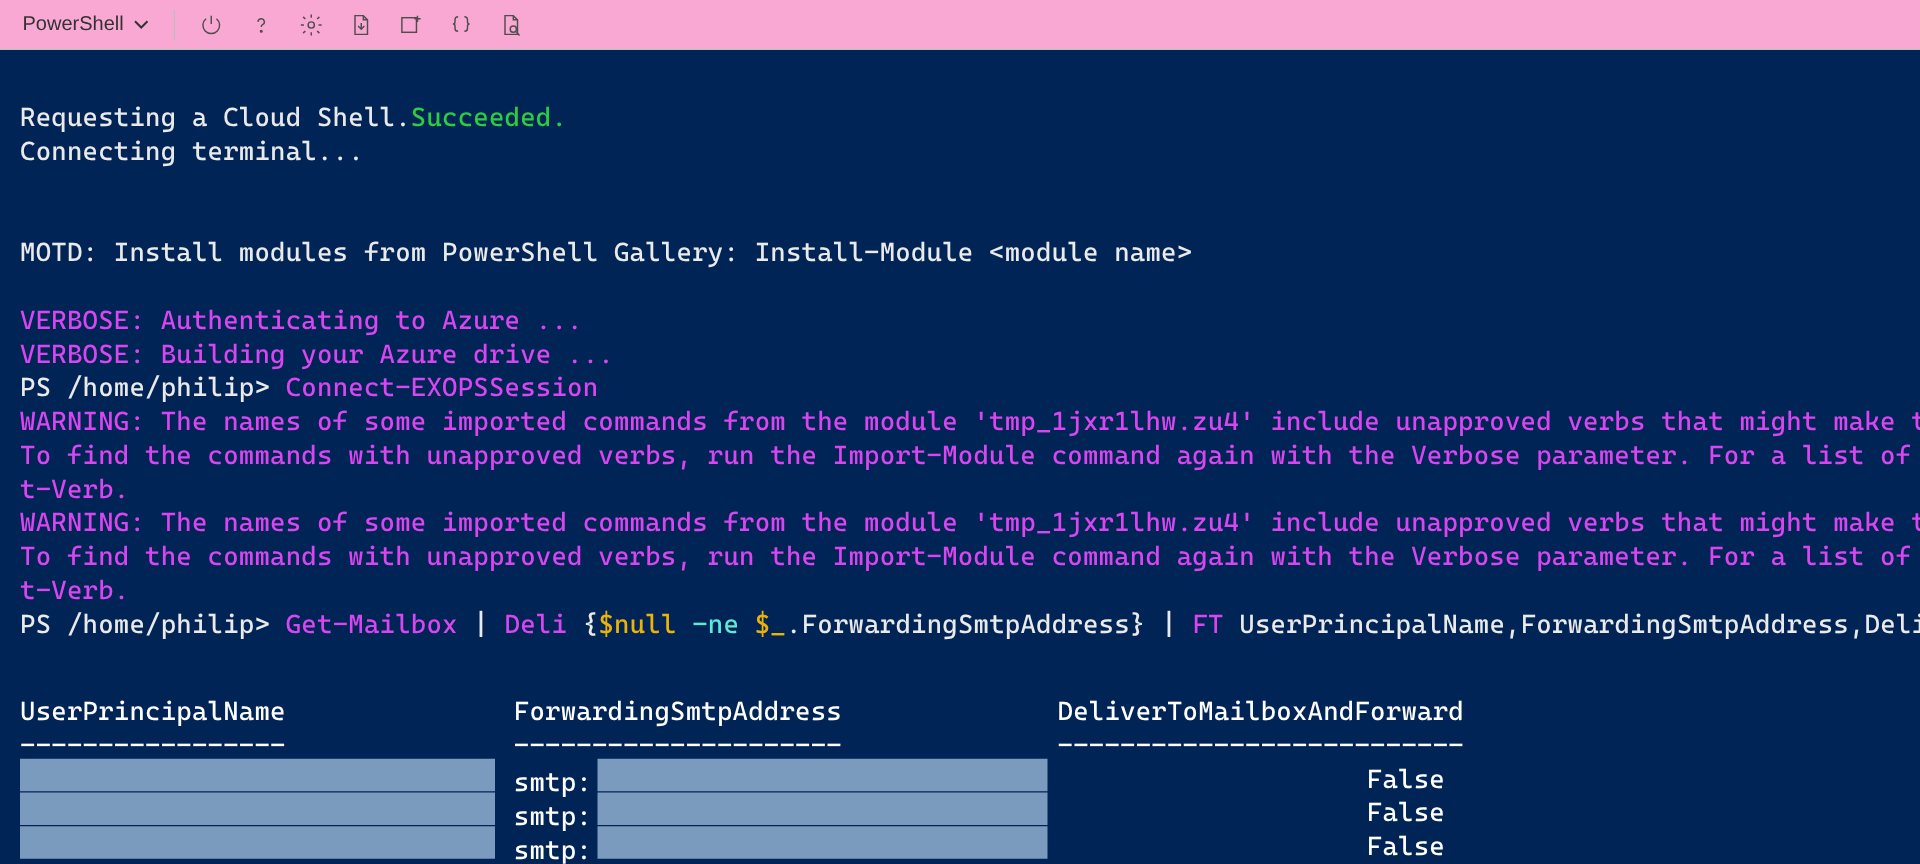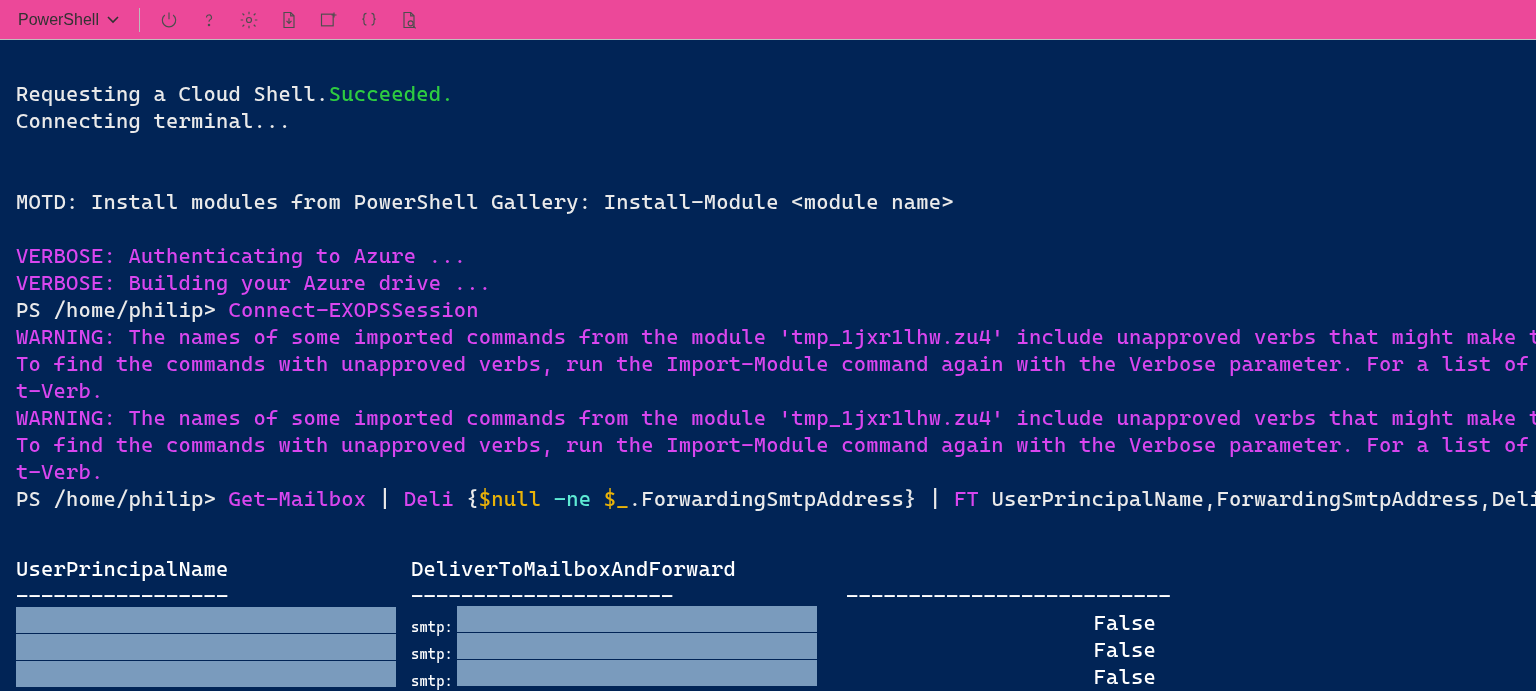--- a/index.html
+++ b/index.html
@@ -1,21 +1,21 @@
 <!DOCTYPE html>
 <html><head>
 <meta charset="utf-8">
 <style>
   * { margin: 0; padding: 0; box-sizing: border-box; }
   html, body { width: 1536px; height: 691px; overflow: hidden; font-family: Consolas, 'Cascadia Mono', 'Courier New', monospace; }
   body { background: #012456; color: #fff; }
 
   .toolbar {
     height: 40px;
-    background: #ec4899;
+    background: #f9a8d4;
     border-bottom: 1px solid #bfbfbf;
     display: flex;
     align-items: center;
     padding: 0 10px;
     gap: 6px;
     font-family: "Segoe UI", Arial, sans-serif;
     color: #323232;
   }
   .shell-select {
     display: flex;
@@ -53,21 +53,21 @@
   .col { white-space: pre; }
   .c1 { width: 395px; }
   .c2 { width: 435px; }
   .c3 { flex: 1; }
   .hr { display:inline-block; border:none; font-family: inherit; white-space: pre; }
 
   .datarow { display: flex; align-items:center; height:27px; }
   .redact { background: #7a9bbd; height: 26px; display:inline-block; }
   .r1 { width: 380px; }
   .r2 { width: 360px; margin-left: 4px; }
-  .smtp { font-size: 14px; }
+  .smtp { font-size: 21px; }
   .valcol { text-align:right; padding-right: 10px; }
 </style>
 </head>
 <body>
 
 <div class="toolbar">
   <div class="shell-select">
     <span>PowerShell</span>
     <svg class="chev" viewBox="0 0 12 12">
         <path d="M1 3 L6 8 L11 3" fill="none" stroke="#323232" stroke-width="1.6"></path>
@@ -138,20 +138,21 @@
 <span class="yellow">WARNING: The names of some imported commands from the module 'tmp_1jxr1lhw.zu4' include unapproved verbs that might make the</span>
 <span class="yellow">To find the commands with unapproved verbs, run the Import-Module command again with the Verbose parameter. For a list of ap</span>
 <span class="yellow">t-Verb.</span>
 <span>PS /home/philip&gt; </span><span class="yellow">Get-Mailbox</span><span> | </span><span class="yellow">Deli</span><span> {</span><span class="cyan">$null</span><span class="grey"> -ne </span><span class="cyan">$_</span><span>.ForwardingSmtpAddress} | </span><span class="yellow">FT</span><span> UserPrincipalName,ForwardingSmtpAddress,Deli</span>
 
 </div>
 
 <div class="table-wrap">
   <div class="hdrs">
     <div class="col c1">UserPrincipalName</div>
+    <div class="col c2">ForwardingSmtpAddress</div>
     <div class="col c3">DeliverToMailboxAndForward</div>
   </div>
   <div class="hdrs">
     <div class="col c1"><span class="hr">-----------------</span></div>
     <div class="col c2"><span class="hr">---------------------</span></div>
     <div class="col c3"><span class="hr">--------------------------</span></div>
   </div>
 
   <div class="datarow">
     <div class="col c1"><span class="redact r1"></span></div>

